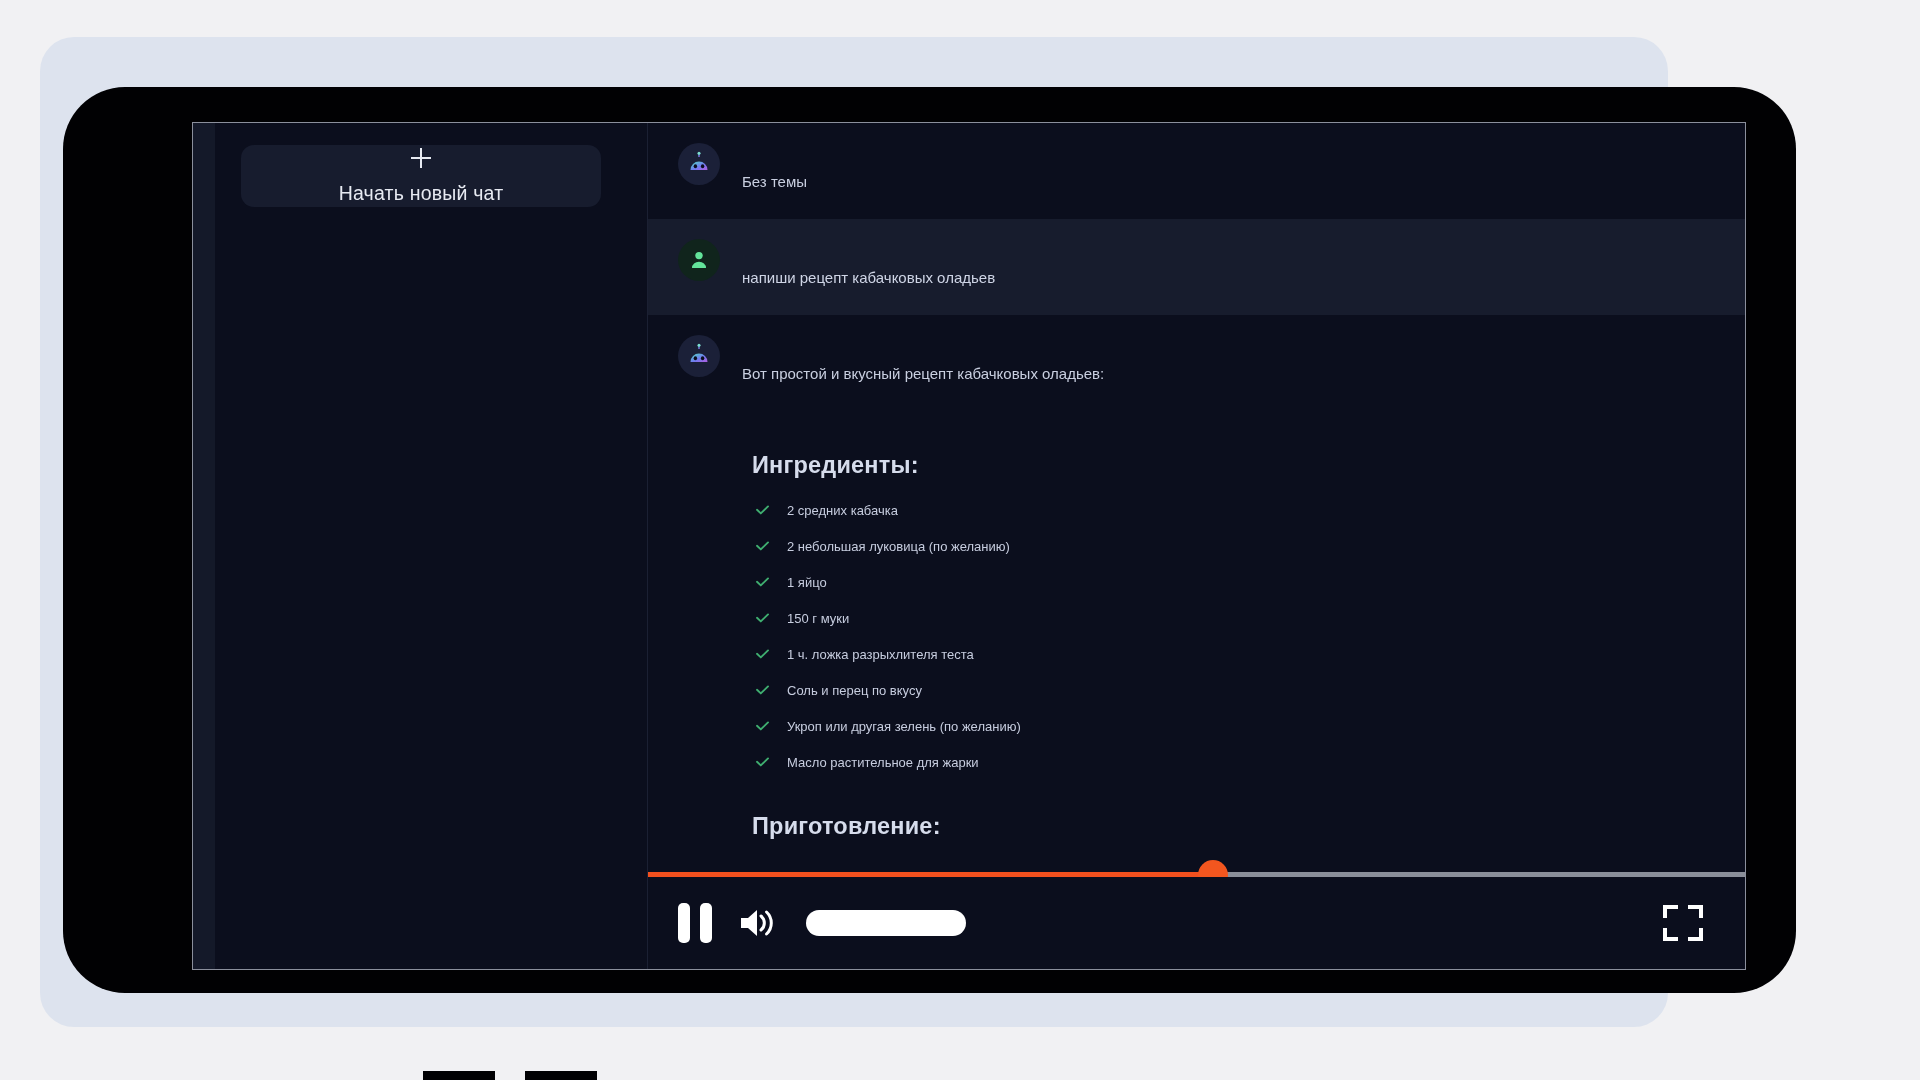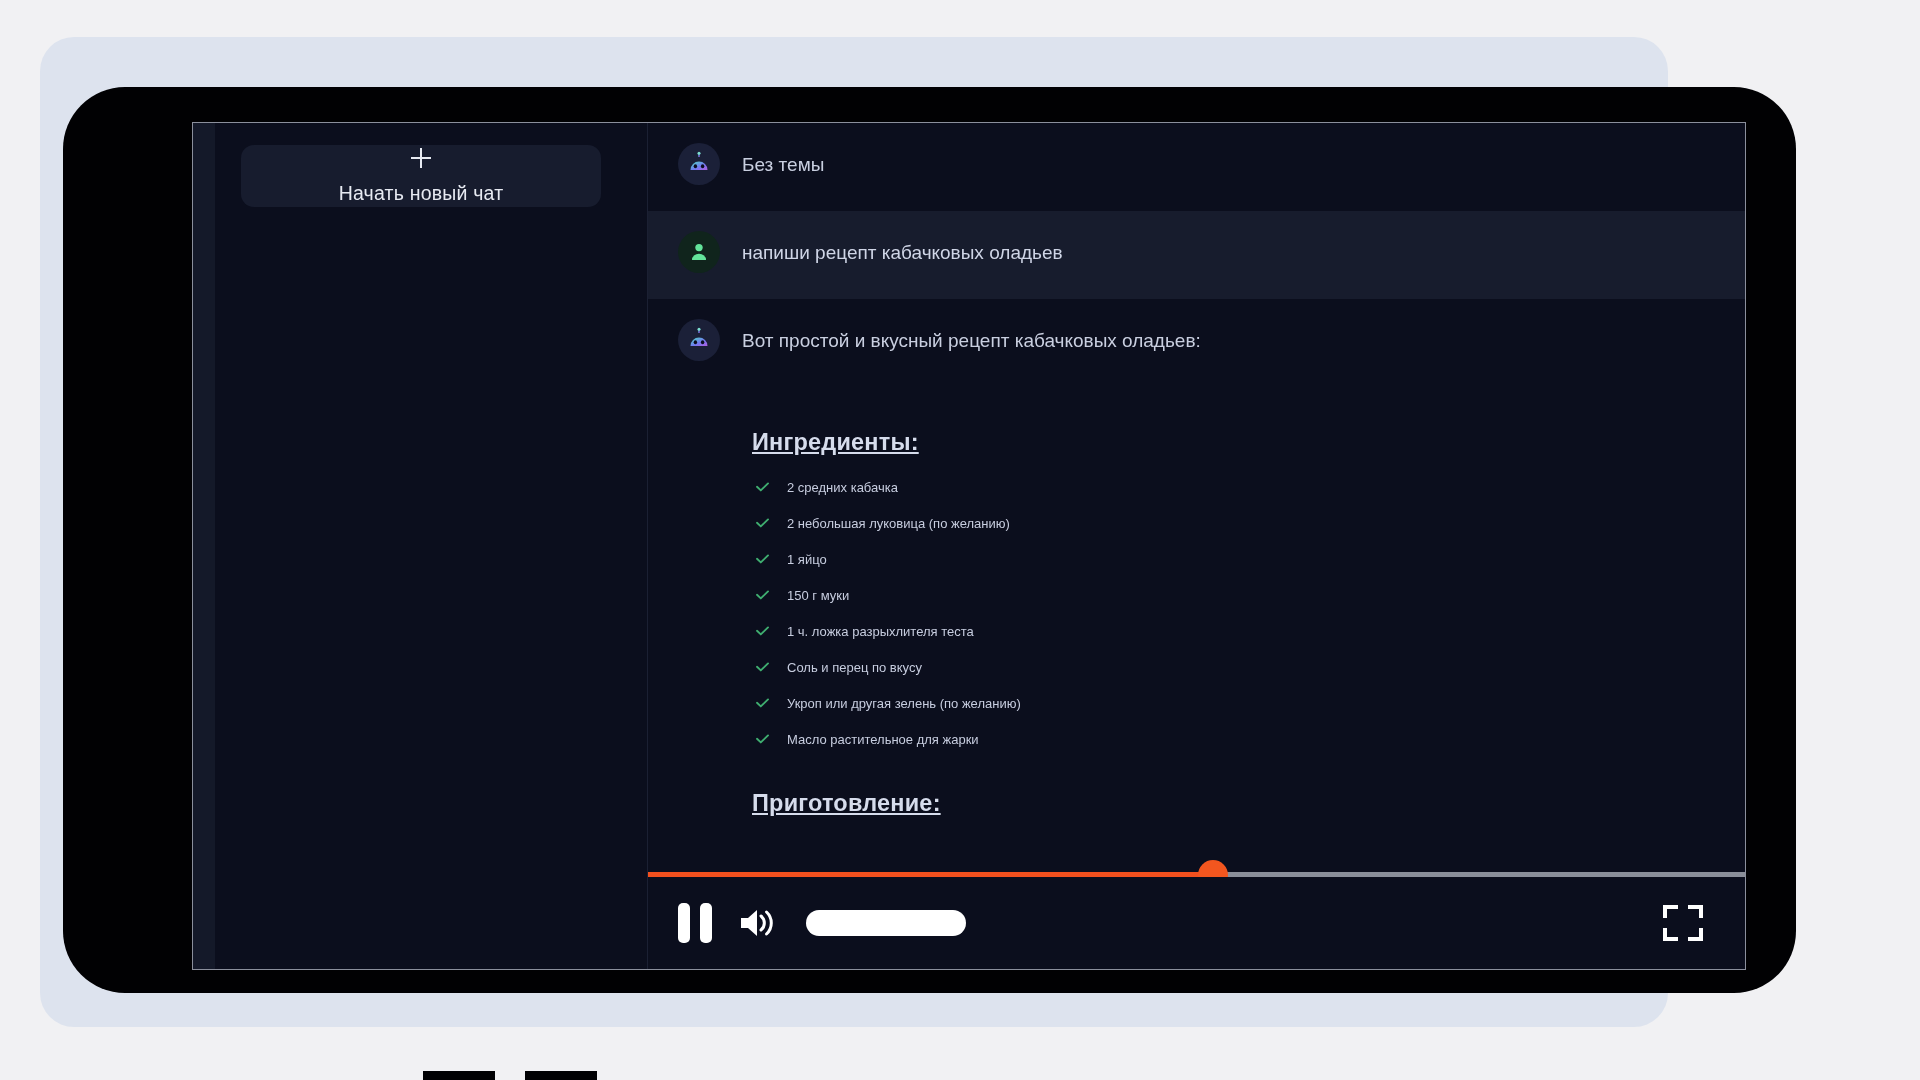--- a/index.html
+++ b/index.html
@@ -117,30 +117,31 @@
   .avatar {
     width: 42px; height: 42px; border-radius: 50%;
     flex-shrink: 0;
     display: flex; align-items: center; justify-content: center;
     margin-top: -6px;
   }
   .avatar.bot  { background: #1b2038; }
   .avatar.user { background: #10241c; }
 
   .msg-text {
-    font-size: 19px; color: #c9cfe0; line-height: 1.45;
+    font-size: 15px; color: #c9cfe0; line-height: 1.45;
     padding-top: 2px;
+    margin-top: 20px;
   }
   .msg-row.alt .msg-text { color: #cfd5e6; }
 
   
   #assistant-body { padding: 8px 40px 10px 92px; }
   .section-head {
     font-size: 23.5px; font-weight: bold; color: #d6dcec;
-    margin: 34px 0 12px 12px; letter-spacing: .2px; text-decoration: underline;
+    margin: 34px 0 12px 12px; letter-spacing: .2px;
   }
   .check-list { list-style: none; }
   .check-item {
     display: flex; align-items: flex-end; gap: 16px;
     padding: 9.5px 0 9.5px 14px;
     font-size: 13px; color: #c7cddf;
   }
   .check-icon { flex-shrink: 0; display: block; }
 
   

